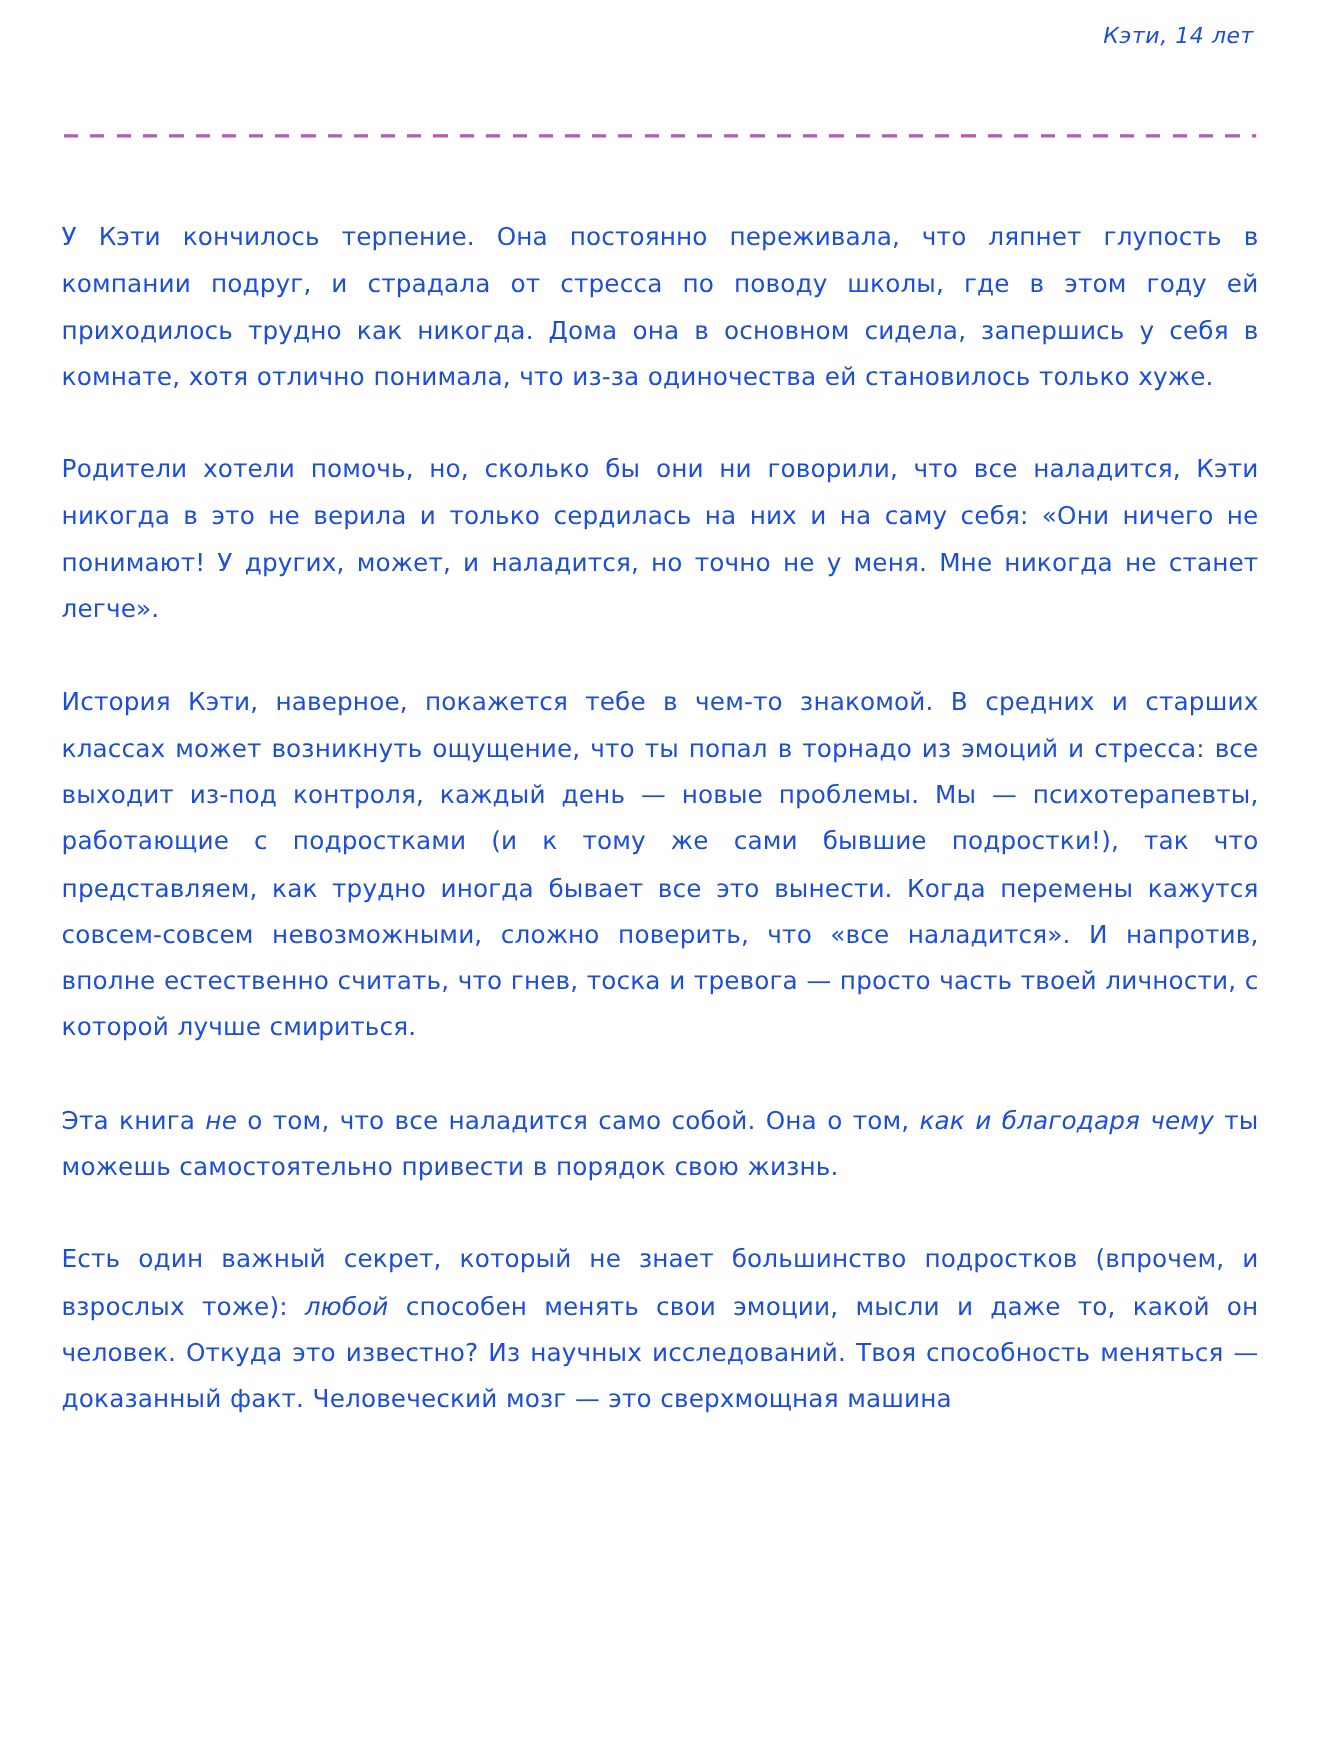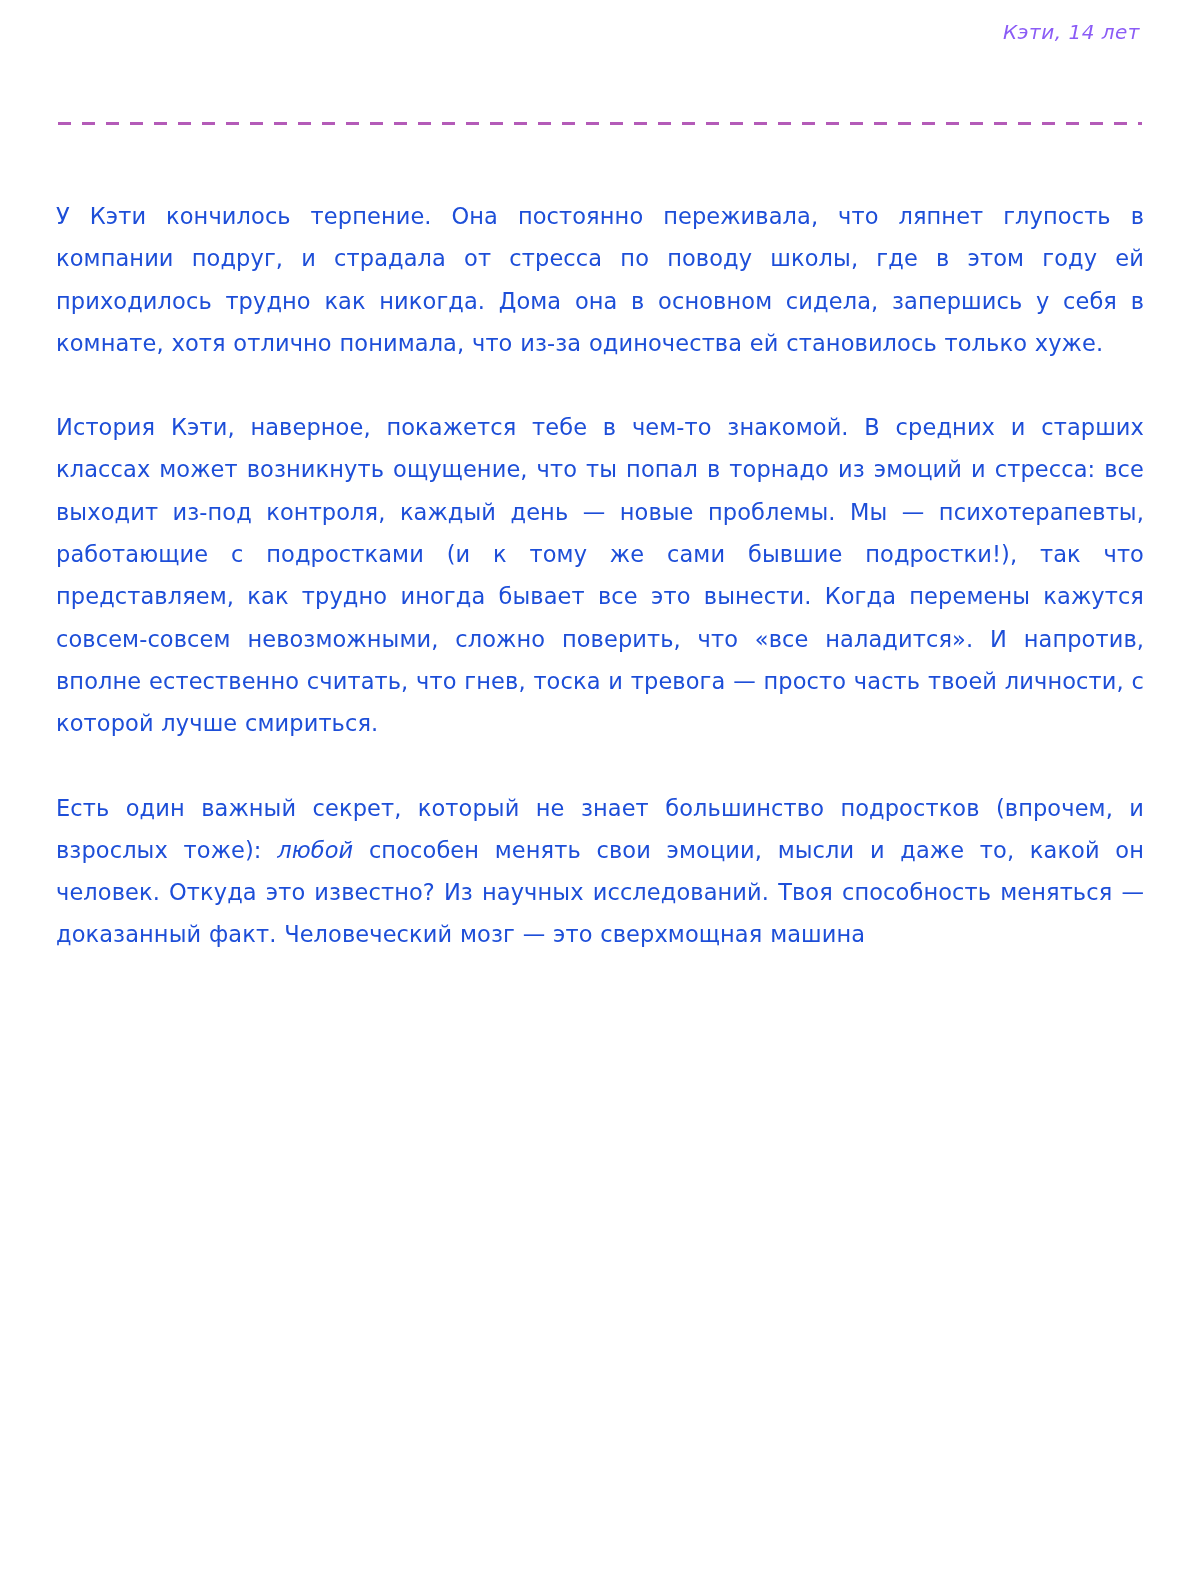--- a/index.html
+++ b/index.html
@@ -20,21 +20,21 @@
     height: 1580px;
     box-sizing: border-box;
     padding: 0 56px;
     position: relative;
   }
   .running-head {
     text-align: right;
     font-style: italic;
     font-size: 20px;
     letter-spacing: 0.5px;
-    color: #8b5cf6;
+    color: #1d4ed8;
     padding-top: 20px;
     padding-right: 4px;
     height: 40px;
   }
   .rule {
     margin-top: 62px;
     margin-left: 2px;
     margin-right: 2px;
     height: 3px;
     background-image: repeating-linear-gradient(
@@ -69,17 +69,19 @@
 <body>
 
 <div class="page">
 
   <div class="running-head">Кэти, 14 лет</div>
 
   <div class="rule"></div>
 
   <div class="body-text">
     <p>У Кэти кончилось терпение. Она постоянно переживала, что ляпнет глупость в компании подруг, и страдала от стресса по поводу школы, где в этом году ей приходилось трудно как никогда. Дома она в основном сидела, запершись у себя в комнате, хотя отлично понимала, что из-за одиночества ей становилось только хуже.</p>
+    <p>Родители хотели помочь, но, сколько бы они ни говорили, что все наладится, Кэти никогда в это не верила и только сердилась на них и на саму себя: «Они ничего не понимают! У других, может, и наладится, но точно не у меня. Мне никогда не станет легче».</p>
     <p>История Кэти, наверное, покажется тебе в чем-то знакомой. В средних и старших классах может возникнуть ощущение, что ты попал в торнадо из эмоций и стресса: все выходит из-под контроля, каждый день — новые проблемы. Мы — психотерапевты, работающие с подростками (и к тому же сами бывшие подростки!), так что представляем, как трудно иногда бывает все это вынести. Когда перемены кажутся совсем-совсем невозможными, сложно поверить, что «все наладится». И напротив, вполне естественно считать, что гнев, тоска и тревога — просто часть твоей личности, с которой лучше смириться.</p>
+    <p><span>Эта книга </span><em>не</em><span> о том, что все наладится само собой. Она о том, </span><em>как и благодаря чему</em><span> ты можешь самостоятельно привести в порядок свою жизнь.</span></p>
     <p><span>Есть один важный секрет, который не знает большинство подростков (впрочем, и взрослых тоже): </span><em>любой</em><span> способен менять свои эмоции, мысли и даже то, какой он человек. Откуда это известно? Из научных исследований. Твоя способность меняться — доказанный факт. Человеческий мозг — это сверхмощная машина</span></p>
   </div>
 
 </div>
 
 </body></html>

